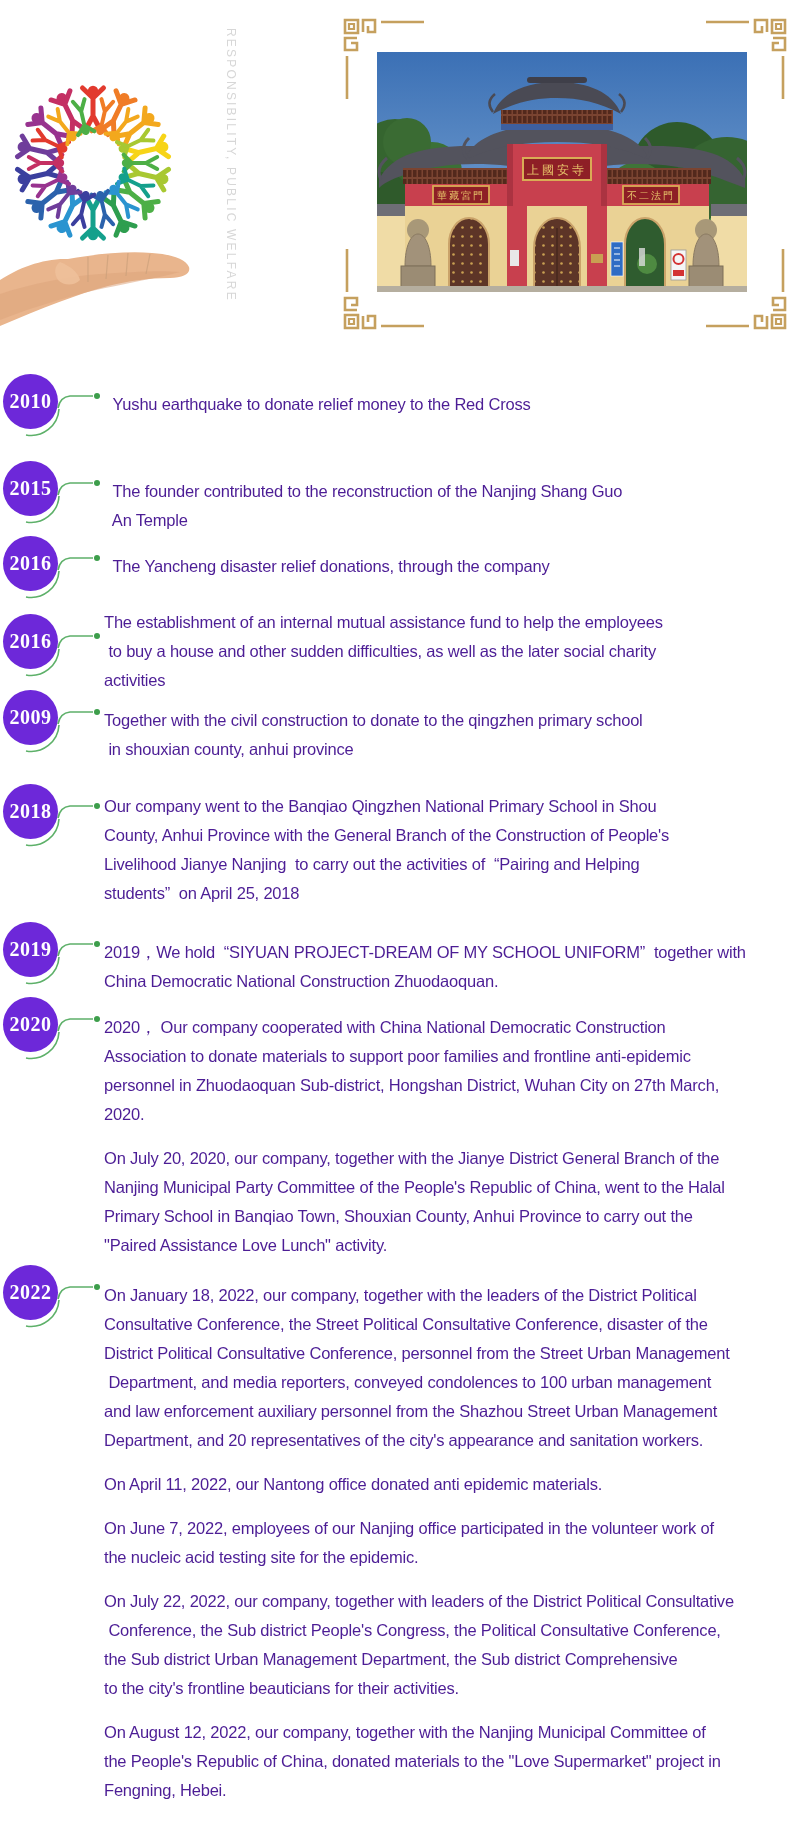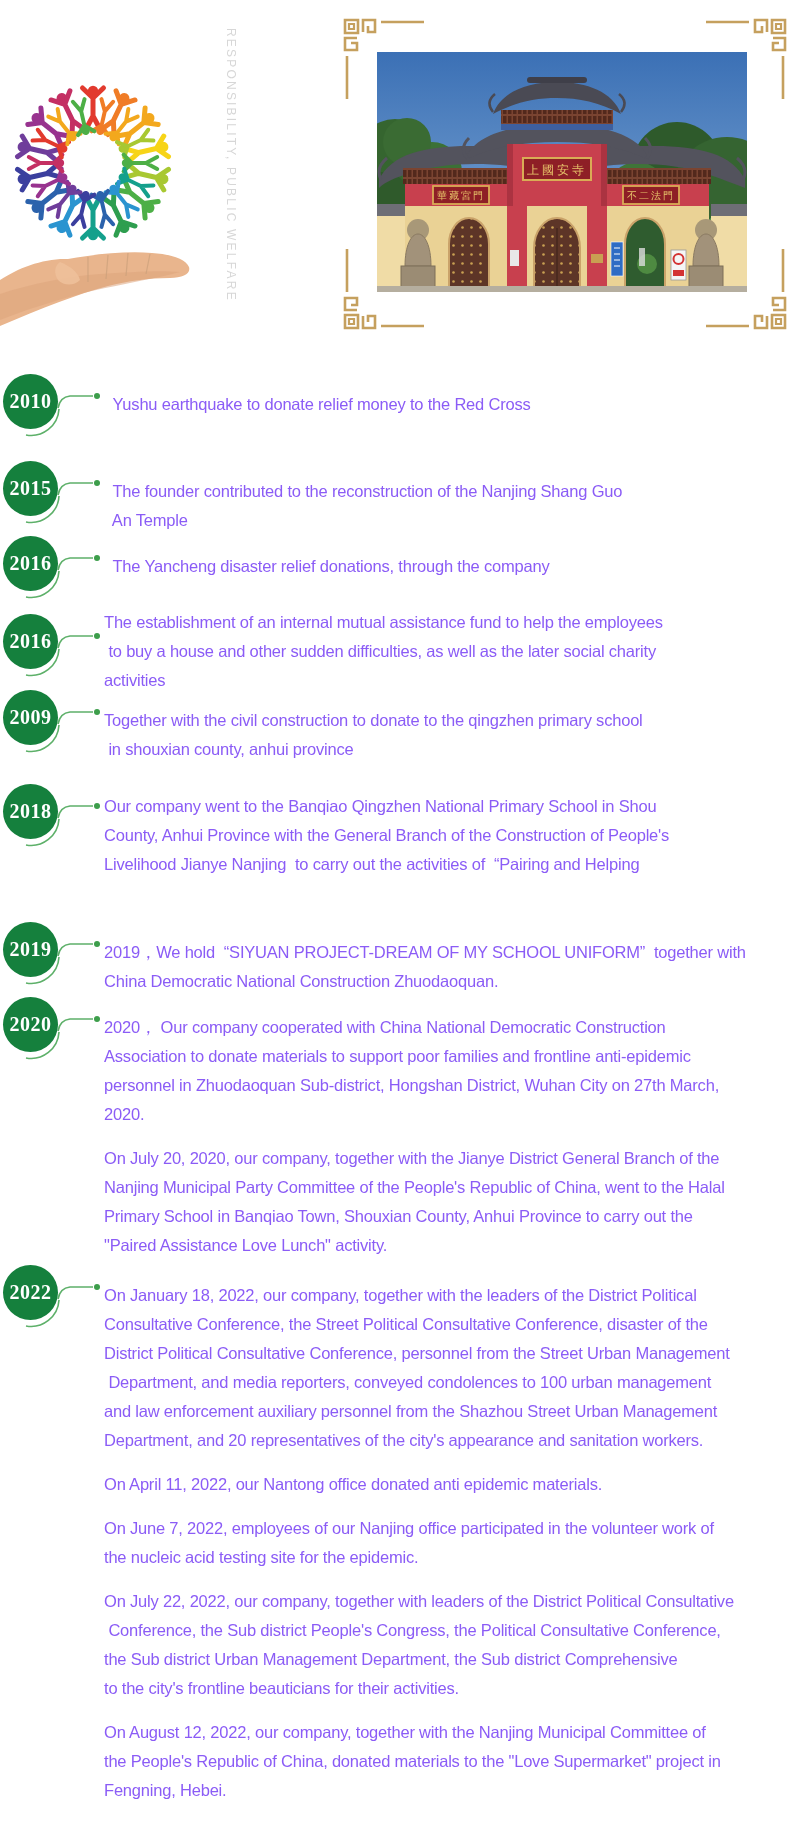--- a/index.html
+++ b/index.html
@@ -20,29 +20,29 @@
   #temple-svg{position:absolute;left:377px;top:52px;width:370px;height:240px;}
   
   .entry{position:absolute;left:0;width:789px;}
   .e1{top:390px}.e2{top:477px}.e3{top:552px}.e4{top:608px}.e5{top:706px}
   .e6{top:792px}.e7{top:938px}.e8{top:1013px}.e9{top:1281px}
   .badge-wrap{position:absolute;left:0;top:-16px;width:110px;height:66px;}
   .e4 .badge-wrap{top:6px}
   .e6 .badge-wrap{top:-8px}
   .badge{
     position:absolute;left:3px;top:0;width:55px;height:55px;border-radius:50%;
-    background:#15803d;display:flex;align-items:center;justify-content:center;
+    background:#6d28d9;display:flex;align-items:center;justify-content:center;
     font-family:"Liberation Serif",serif;font-weight:700;font-size:20px;
     color:#ffffff;letter-spacing:.5px;
   }
   .arc-svg{position:absolute;left:1px;top:2px;width:66px;height:66px;}
   .conn-svg{position:absolute;left:57px;top:14px;width:48px;height:26px;}
   .texts{position:absolute;left:104px;top:0;width:680px;}
   .line{
-    white-space:pre;font-size:16.5px;line-height:29px;color:#8b5cf6;
+    white-space:pre;font-size:16.5px;line-height:29px;color:#4c1d95;
     letter-spacing:-0.2px;
   }
   .para{margin-bottom:15px;}
   .para:last-child{margin-bottom:0;}
 </style>
 </head>
 <body>
 
 <div id="hero">
 
@@ -320,20 +320,21 @@
       <svg class="conn-svg" viewBox="0 0 48 26">
           <path d="M1,20 Q3,9 13,8 L36,8" stroke="#5db069" stroke-width="1.6" fill="none"></path>
           <circle cx="40" cy="8" r="3" fill="#3d9e4b"></circle>
         </svg>
     </div>
     <div class="texts">
         <div class="para">
           <div class="line">Our company went to the Banqiao Qingzhen National Primary School in Shou</div>
           <div class="line">County, Anhui Province with the General Branch of the Construction of People's</div>
           <div class="line">Livelihood Jianye Nanjing  to carry out the activities of  “Pairing and Helping</div>
+          <div class="line">students”  on April 25, 2018</div>
         </div>
       </div>
   </div>
 
   <div class="entry e7">
     <div class="badge-wrap">
       <svg class="arc-svg" viewBox="0 0 66 66">
           <path d="M58,33 A28,28 0 0 1 25,59" stroke="#5db069" stroke-width="1.6" fill="none"></path>
         </svg>
       <div class="badge">2019</div>

